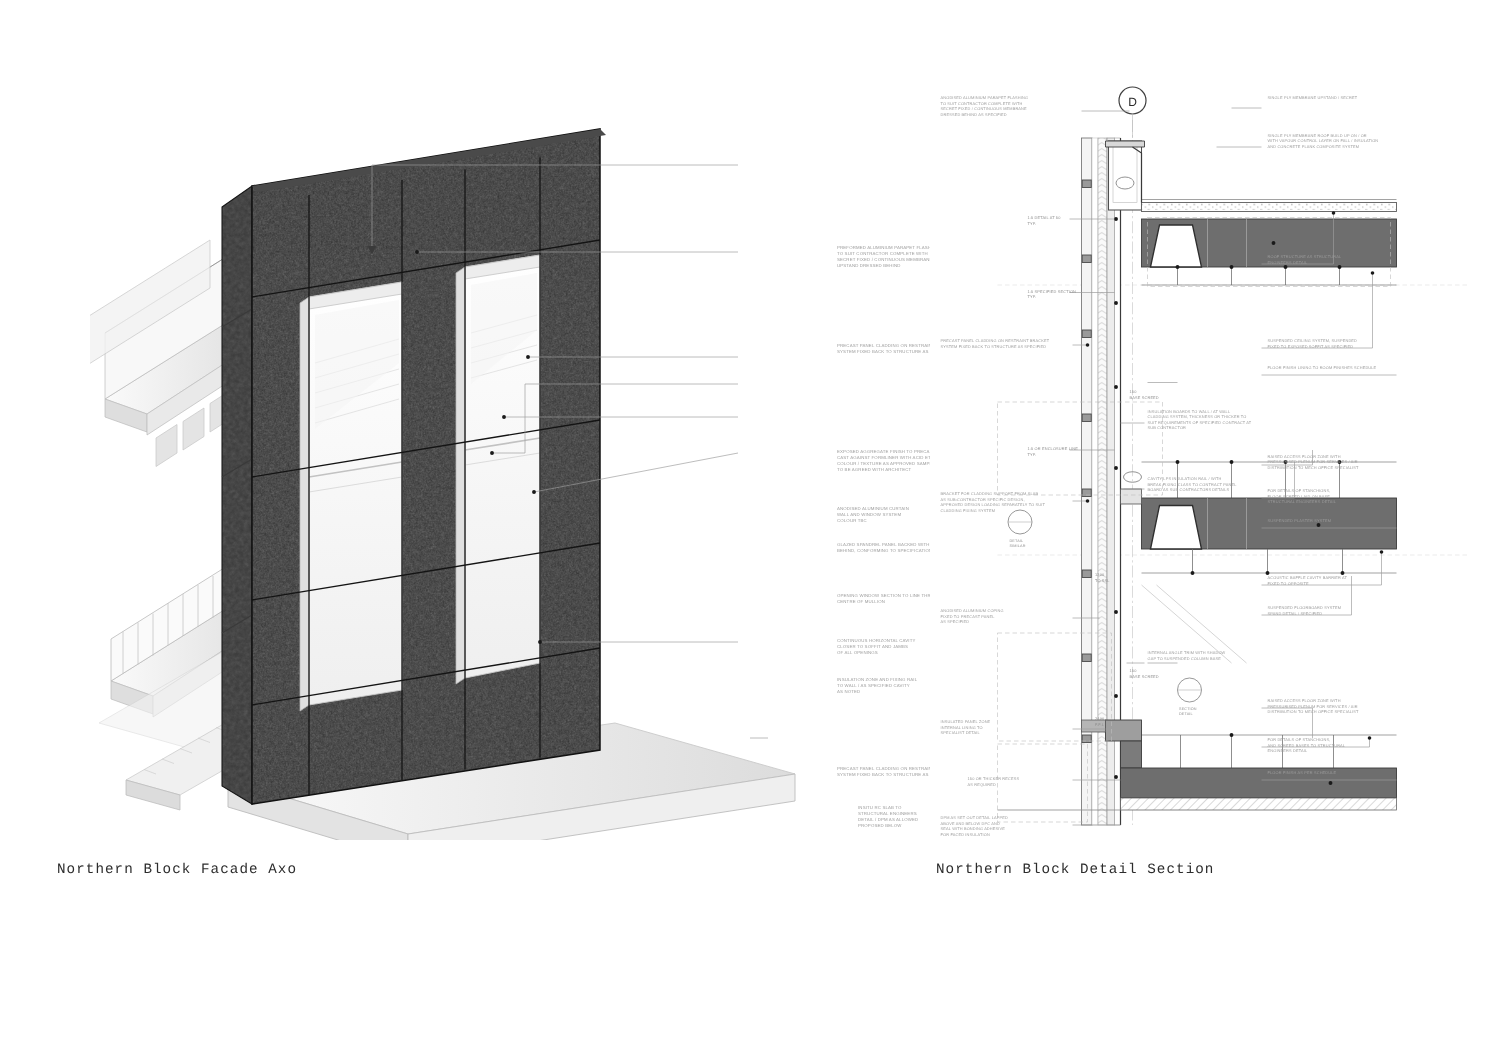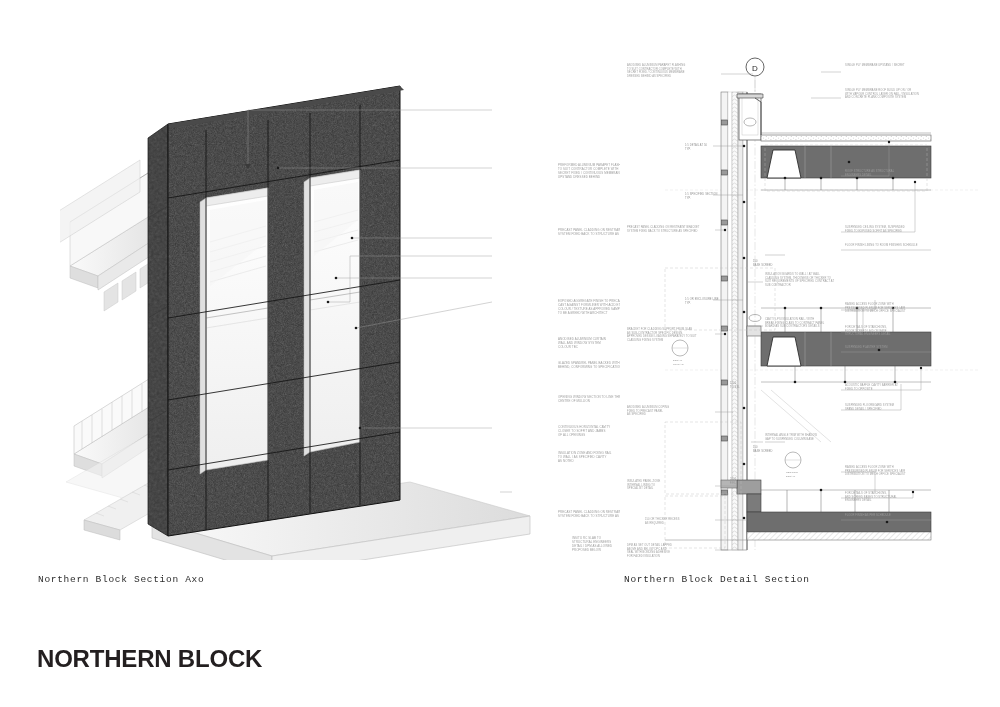--- a/index.html
+++ b/index.html
@@ -653,17 +653,16 @@
             <text x="48" y="314.6" font-family="Liberation Sans, sans-serif" font-size="2.5" fill="#8f8f8f" letter-spacing=".1">SIMILAR</text>
           </g>
           <g>
             <text x="161" y="423" font-family="Liberation Sans, sans-serif" font-size="2.5" fill="#8f8f8f" letter-spacing=".1">SECTION</text>
             <text x="161" y="426.6" font-family="Liberation Sans, sans-serif" font-size="2.5" fill="#8f8f8f" letter-spacing=".1">DETAIL</text>
           </g>
         </g>
     </svg>
   </div>
 
-  <div class="caption" id="cap-axo">Northern Block Section Axo</div>
+  <div class="caption" id="cap-axo">Northern Block Facade Axo</div>
   <div class="caption" id="cap-sec">Northern Block Detail Section</div>
-  <div class="board-title">NORTHERN BLOCK</div>
 
 </div>
 
 </body></html>

